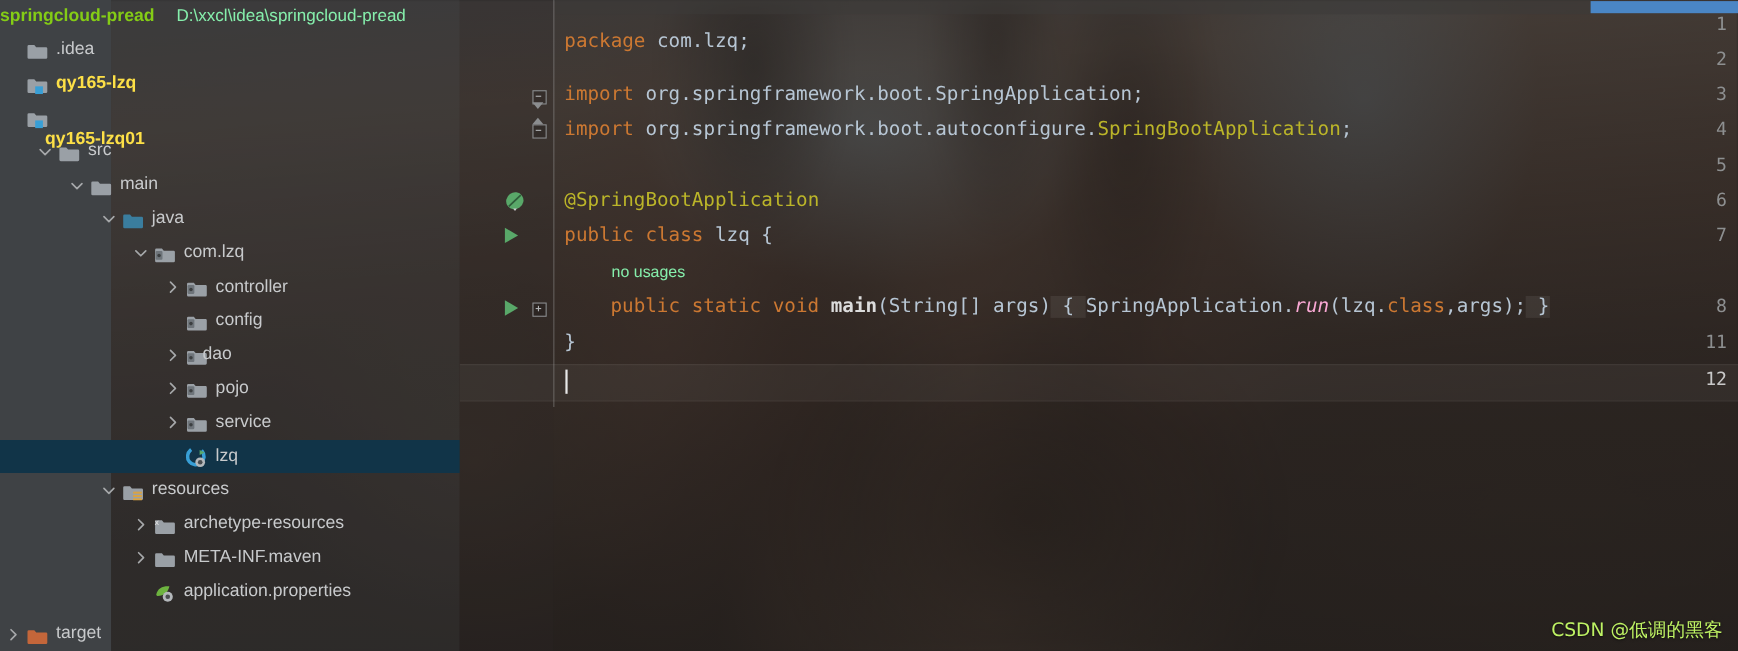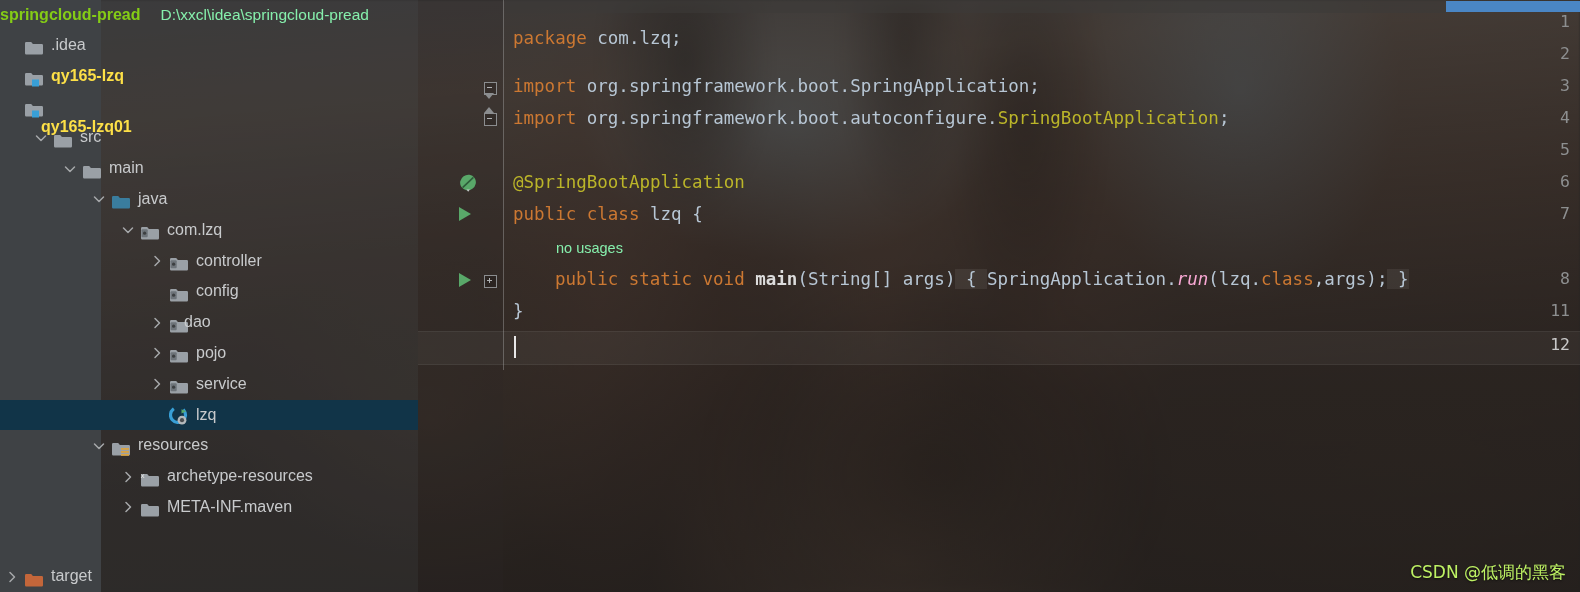--- a/index.html
+++ b/index.html
@@ -399,20 +399,28 @@
             <span class="arrow" style="left: 121px;">
               <svg viewBox="0 0 14 14" width="14" height="14">
                 <path d="M5 2.5 L9.5 7 L5 11.5" fill="none" stroke="#a6a8aa" stroke-width="1.5" stroke-linecap="round" stroke-linejoin="round"></path>
               </svg>
             </span>
             <span class="icon" style="left: 140px;"><svg viewBox="0 0 20 16" width="20" height="16">
                 <path d="M1 3.2 A1.2 1.2 0 0 1 2.2 2 H7.2 L8.9 4 H17.8 A1.2 1.2 0 0 1 19 5.2 V13.3 A1.2 1.2 0 0 1 17.8 14.5 H2.2 A1.2 1.2 0 0 1 1 13.3 Z" fill="#9aa0a6"></path>
               </svg></span>
             <span class="label" style="left: 167px;">META-INF.maven</span>
           </div>
+          <div class="row">
+            <span class="icon" style="left: 140px;"><svg viewBox="0 0 20 20" width="20" height="20">
+                <path d="M2 12 C3 5 9 3.5 14 4 C13 9.5 8.5 13 3 12.8 Z" fill="#6db33f"></path>
+                <circle cx="12.5" cy="13.5" r="4.6" fill="#b4b8bb"></circle>
+                <circle cx="12.5" cy="13.5" r="2.1" fill="#4a4d50"></circle>
+              </svg></span>
+            <span class="label" style="left: 167px;">application.properties</span>
+          </div>
           <div class="row target-row">
             <span class="arrow" style="left: 5px;">
               <svg viewBox="0 0 14 14" width="14" height="14">
                 <path d="M5 2.5 L9.5 7 L5 11.5" fill="none" stroke="#a6a8aa" stroke-width="1.5" stroke-linecap="round" stroke-linejoin="round"></path>
               </svg>
             </span>
             <span class="icon" style="left: 24px;"><svg viewBox="0 0 20 16" width="20" height="16">
                 <path d="M1 3.2 A1.2 1.2 0 0 1 2.2 2 H7.2 L8.9 4 H17.8 A1.2 1.2 0 0 1 19 5.2 V13.3 A1.2 1.2 0 0 1 17.8 14.5 H2.2 A1.2 1.2 0 0 1 1 13.3 Z" fill="#c4663a"></path>
               </svg></span>
             <span class="label" style="left: 51px;">target</span>

